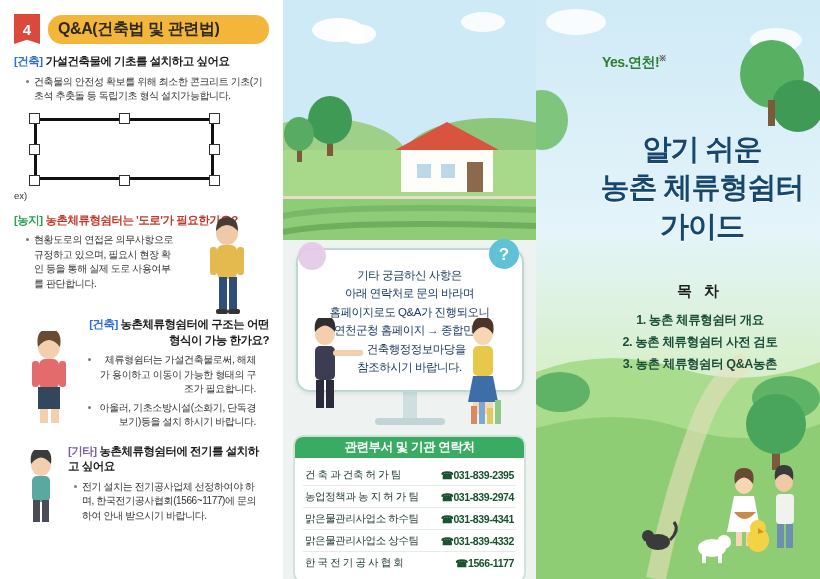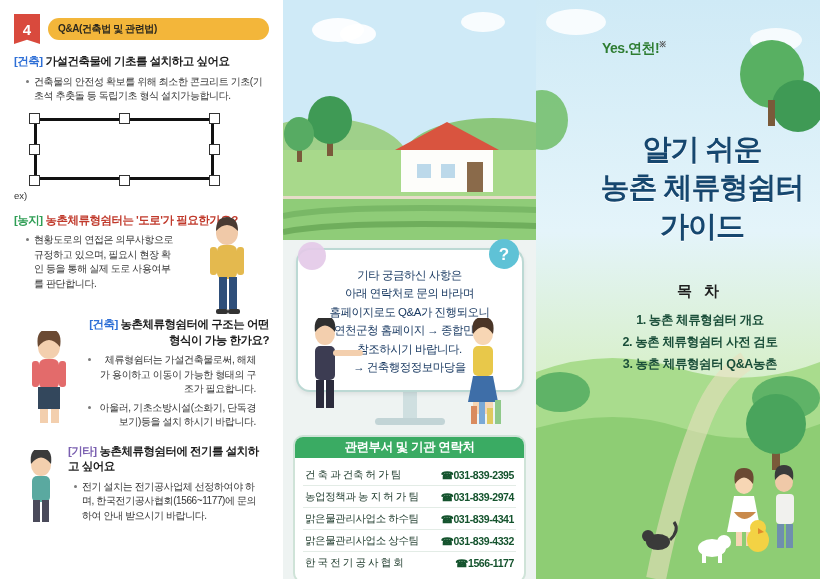--- a/index.html
+++ b/index.html
@@ -33,21 +33,21 @@
     background:#d94a3d;
     color:#fff; font-weight:bold; font-size:15px;
     display:flex; align-items:center; justify-content:center;
     clip-path: polygon(0 0, 100% 0, 100% 100%, 50% 86%, 0 100%);
   }
   .qa-title-pill {
     flex:1;
     background:#f3b63a;
     border-radius:14px;
     padding:4px 10px;
-    color:#2e2a1e; font-weight:bold; font-size:10px;
+    color:#2e2a1e; font-weight:bold; font-size:16px;
     letter-spacing:-0.4px;
   }
   .q-block { margin-bottom:12px; }
   .q-line {
     font-size:11.5px; font-weight:bold; color:#1c1c1c;
     letter-spacing:-0.5px; line-height:1.35;
     margin-bottom:5px;
   }
   .tag-arch { color:#2e6fd6; }
   .tag-farm { color:#2f9e55; }
@@ -135,21 +135,21 @@
   .contact-row:last-child { border-bottom:none; }
   .contact-dept { white-space:nowrap; }
   .contact-tel { white-space:nowrap; font-weight:bold; color:#14532d; }
 
   
   .panel-right {
     width:284px; height:579px;
     background:linear-gradient(#cfeaf6 0%, #e4f4fa 40%, #d9f0cf 62%, #bfe3a5 100%);
   }
   .logo {
-    position:absolute; left:66px; top:38px;
+    position:absolute; left:66px; top:52px;
     font-size:14px; font-weight:bold; color:#1b4f8a;
     letter-spacing:-0.5px;
   }
   .logo .yes { color:#2e7d32; }
   .logo .small { font-size:8px; color:#4a4a4a; vertical-align:super; }
   .title-block {
     position:absolute; left:0; top:130px; width:284px;
     text-align:center;
     padding-left:48px;
   }
@@ -308,22 +308,22 @@
       </svg>
       <svg class="svg-abs" style="left:184px; top:-16px;" width="44" height="44">
         <circle cx="22" cy="20" r="15" fill="#5fc2d6"></circle>
         <text x="22" y="26" font-size="17" font-weight="bold" fill="#ffffff" text-anchor="middle" font-family="Liberation Sans, sans-serif">?</text>
       </svg>
       <div class="board-text">
         <div>기타 궁금하신 사항은</div>
         <div>아래 연락처로 문의 바라며</div>
         <div>홈페이지로도 Q&amp;A가 진행되오니</div>
         <div>연천군청 홈페이지 → 종합민원</div>
+        <div>→ 건축행정정보마당을</div>
         <div>참조하시기 바랍니다.</div>
-        <div>→ 건축행정정보마당을</div>
       </div>
     </div>
     <div class="board-stand"></div>
     <div class="board-foot"></div>
 
     <svg class="svg-abs" style="left:16px; top:318px;" width="70" height="96">
       <ellipse cx="26" cy="16" rx="10" ry="11" fill="#f3cfae"></ellipse>
       <path d="M16 14 q10 -13 20 0 q2 -16 -10 -16 q-12 0 -10 16z" fill="#2f2f2f"></path>
       <rect x="16" y="28" width="20" height="34" rx="5" fill="#3c3c52"></rect>
       <rect x="34" y="32" width="30" height="6" rx="3" fill="#f3cfae"></rect>

